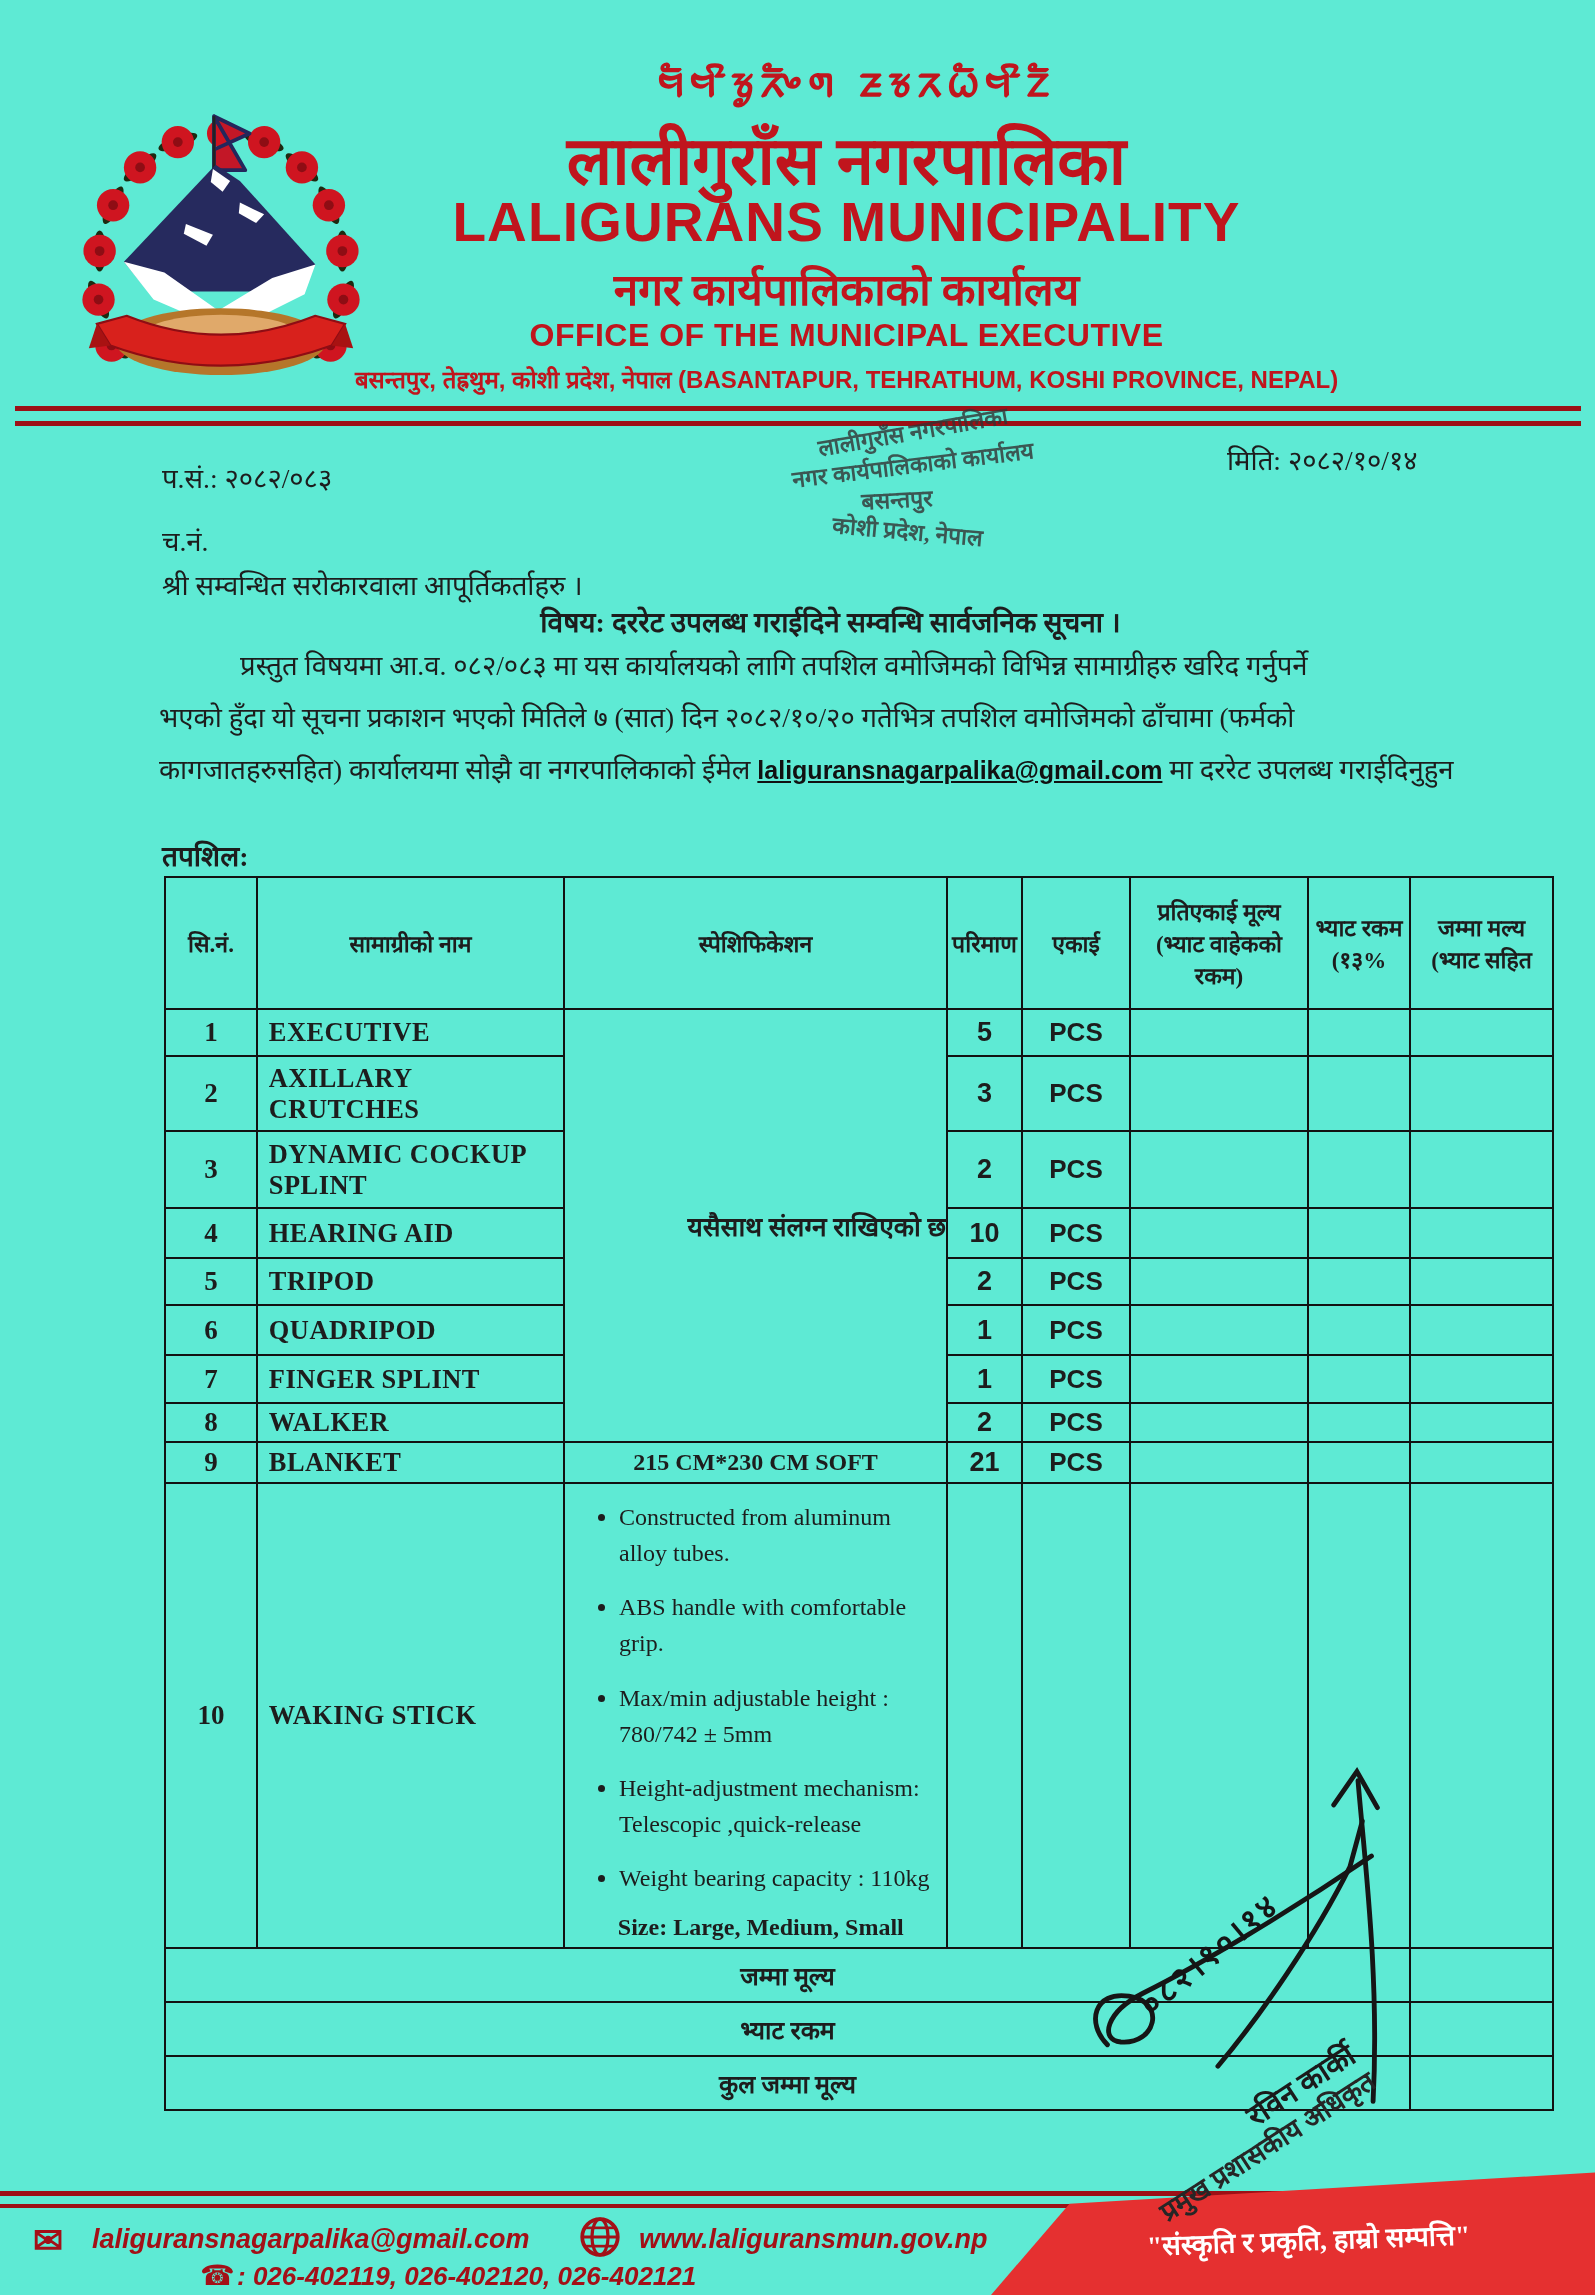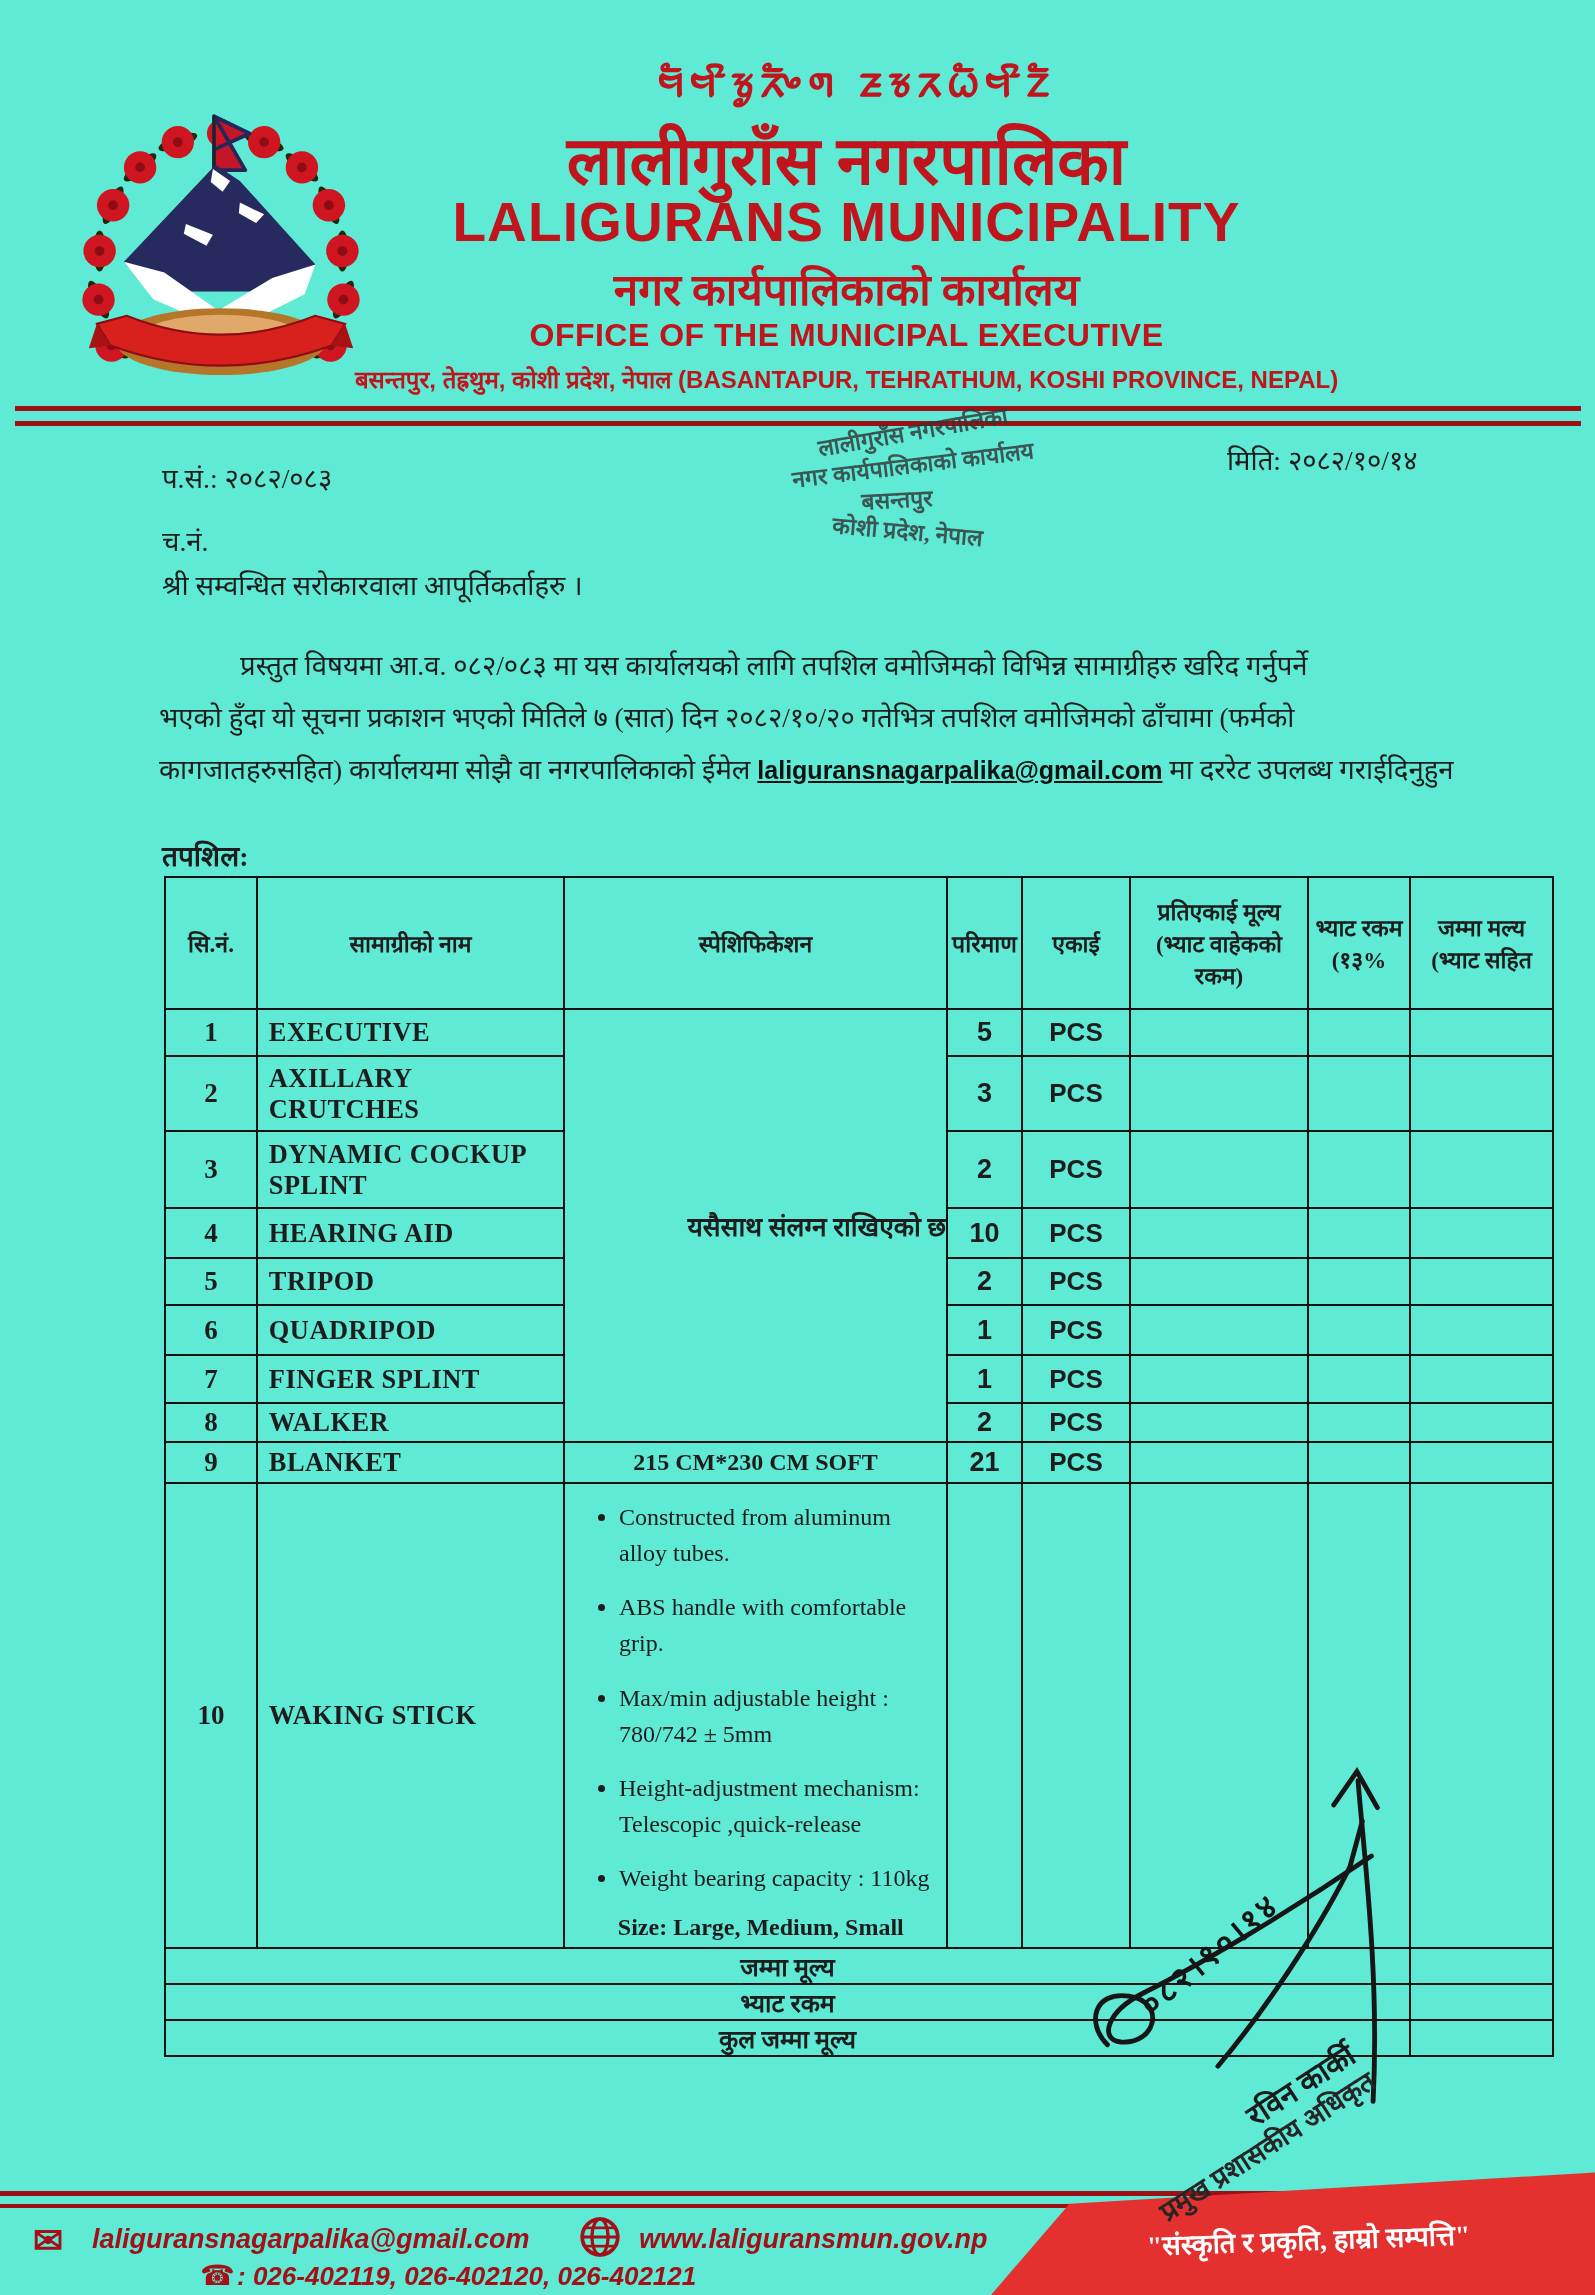--- a/index.html
+++ b/index.html
@@ -57,21 +57,21 @@
   td.unit { text-align:center; font-size:26px; font-weight:bold; font-family:"Liberation Sans",sans-serif; }
   td.spec-merged { text-align:right; font-size:26.4px; font-weight:bold; }
   td.spec9 { text-align:center; font-size:24px; font-weight:bold; }
   td.spec10 { padding:15px 5.4px 5.4px 16px; }
   td.spec10 ul { list-style:disc; padding-left:38px; font-size:24px; line-height:1.5; }
   td.spec10 li { margin-bottom:18.3px; }
   .size-line { font-size:24px; font-weight:bold; margin-top:3.2px; text-align:center; }
   tr.hr1 td { height:47px; }  tr.hr2 td { height:75px; } tr.hr3 td { height:77px; }
   tr.hr4 td { height:50px; }  tr.hr5 td { height:47px; }  tr.hr6 td { height:50px; }
   tr.hr7 td { height:48px; }  tr.hr8 td { height:39px; }  tr.hr9 td { height:41px; }
-  tr.sum td { height:36px; text-align:center; font-size:25px; font-weight:bold; }
+  tr.sum td { height:54px; text-align:center; font-size:25px; font-weight:bold; }
 
   
   .sig-svg { left:1056px; top:1751px; width:410px; height:388px; z-index:5; }
   .sig-date { left:1124px; top:1932px; font-size:32px; font-weight:600;
               transform:rotate(-40deg); color:#151515; z-index:6; letter-spacing:3.2px;}
   .sig-name { left:1239px; top:2064px; font-size:30px; font-weight:bold;
               transform:rotate(-33deg); color:#1b1b1b; z-index:6; white-space:nowrap;}
   .sig-title { left:1142px; top:2127px; font-size:27px; font-weight:bold;
                transform:rotate(-33deg); color:#262626; z-index:6; white-space:nowrap;}
 
@@ -183,20 +183,21 @@
     <div class="s2">नगर कार्यपालिकाको कार्यालय</div>
     <div class="s3">बसन्तपुर</div>
     <div class="s4">कोशी प्रदेश, नेपाल</div>
   </div>
 
   <div class="abs ref-no">प.सं.: २०८२/०८३</div>
   <div class="abs date-line">मिति: २०८२/१०/१४</div>
   <div class="abs ch-no">च.नं.</div>
 
   <div class="abs salutation">श्री सम्वन्धित सरोकारवाला आपूर्तिकर्ताहरु ।</div>
+  <div class="abs center subject">विषय: दररेट उपलब्ध गराईदिने सम्वन्धि सार्वजनिक सूचना ।</div>
 
   <div class="abs body-par">
     <div class="ln ln1">प्रस्तुत विषयमा आ.व. ०८२/०८३ मा यस कार्यालयको लागि तपशिल वमोजिमको विभिन्न सामाग्रीहरु खरिद गर्नुपर्ने</div>
     <div class="ln">भएको हुँदा यो सूचना प्रकाशन भएको मितिले ७ (सात) दिन २०८२/१०/२० गतेभित्र तपशिल वमोजिमको ढाँचामा (फर्मको</div>
     <div class="ln">
       <span>कागजातहरुसहित) कार्यालयमा सोझै वा नगरपालिकाको ईमेल </span><a href="#" class="email-link">laliguransnagarpalika@gmail.com</a><span> मा दररेट उपलब्ध गराईदिनुहुन</span>
     </div>
   </div>
 
   <div class="abs tapasil">तपशिल:</div>

